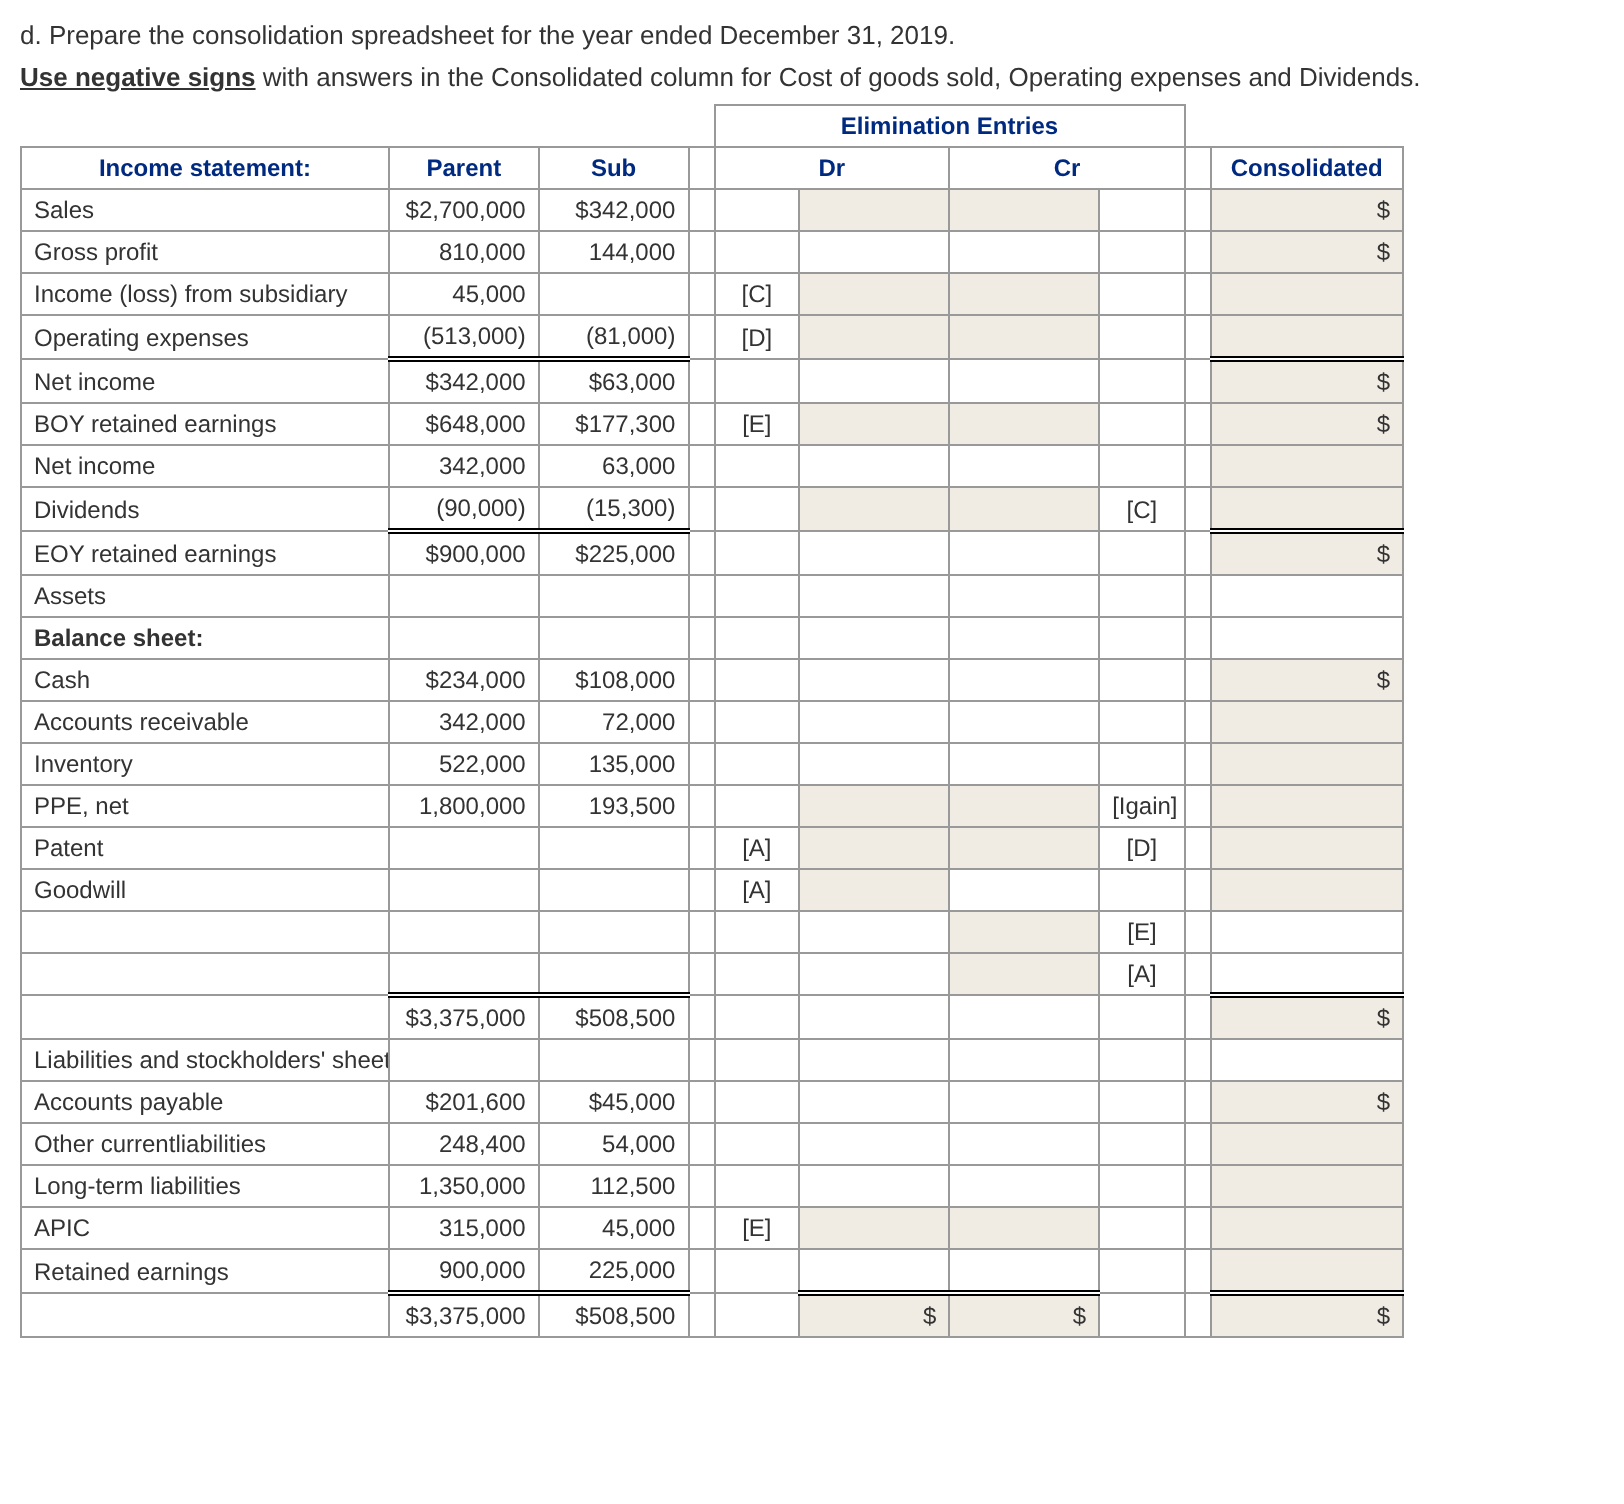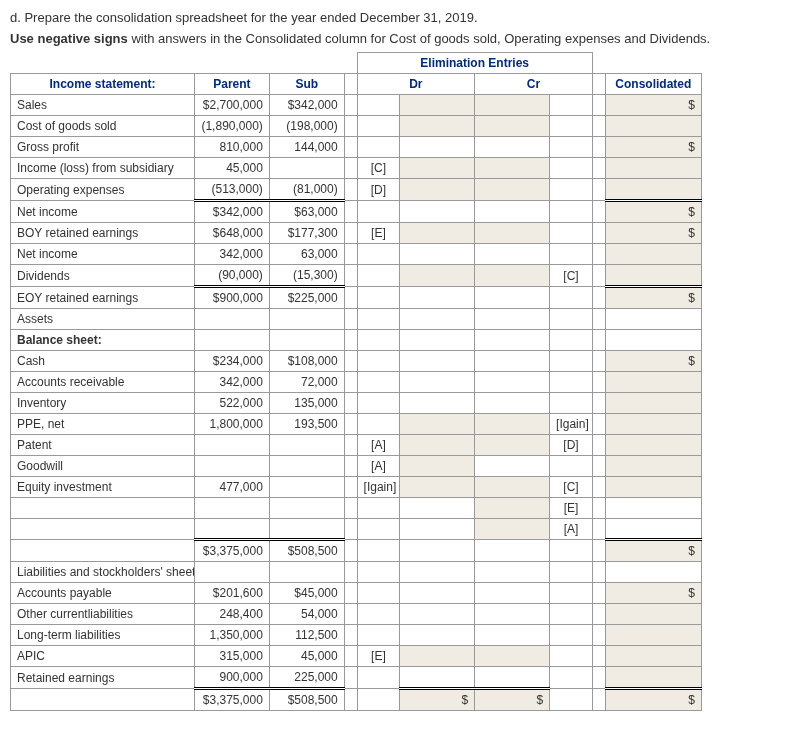--- a/index.html
+++ b/index.html
@@ -5,21 +5,21 @@
   body {
     font-family: Arial, Helvetica, sans-serif;
     font-size: 13px;
     color: #333;
     margin: 0;
     padding: 10px;
     background: #fff;
     width: 812px;
   }
   .instr { margin-bottom: 6px; }
-  .underline { }
+  .underline { text-decoration: underline; }
   .bold { font-weight: bold; }
   table.sheet {
     border-collapse: collapse;
     width: 692px;
     table-layout: fixed;
   }
   table.sheet th, table.sheet td {
     border: 1px solid #999;
     padding: 3px 6px;
     height: 20px;
@@ -104,32 +104,20 @@
   <td class="num">$342,000</td>
   <td></td>
         <td></td>
         <td class="input-cell"></td>
   <td class="input-cell"></td>
         <td></td>
         <td></td>
   <td class="num input-cell">$</td>
 </tr>
 
-<tr>
-  <td>Cost of goods sold</td>
-  <td class="num">(1,890,000)</td>
-  <td class="num">(198,000)</td>
-  <td></td>
-        <td></td>
-        <td class="input-cell"></td>
-  <td class="input-cell"></td>
-        <td></td>
-        <td></td>
-  <td class="input-cell"></td>
-</tr>
 
 <tr>
   <td>Gross profit</td>
   <td class="num thin-top">810,000</td>
   <td class="num thin-top">144,000</td>
   <td></td>
         <td></td>
         <td></td>
         <td></td>
         <td></td>
@@ -326,32 +314,20 @@
         <td></td>
         <td></td>
   <td class="tag">[A]</td>
   <td class="input-cell"></td>
   <td></td>
         <td></td>
         <td></td>
   <td class="input-cell"></td>
 </tr>
 
-<tr>
-  <td>Equity investment</td>
-  <td class="num">477,000</td>
-  <td></td>
-        <td></td>
-  <td class="tag">[Igain]</td>
-  <td class="input-cell"></td>
-  <td class="input-cell"></td>
-  <td class="tag">[C]</td>
-  <td></td>
-  <td class="input-cell"></td>
-</tr>
 
 <tr>
   <td></td>
         <td></td>
         <td></td>
         <td></td>
         <td></td>
         <td></td>
   <td class="input-cell"></td>
   <td class="tag">[E]</td>

